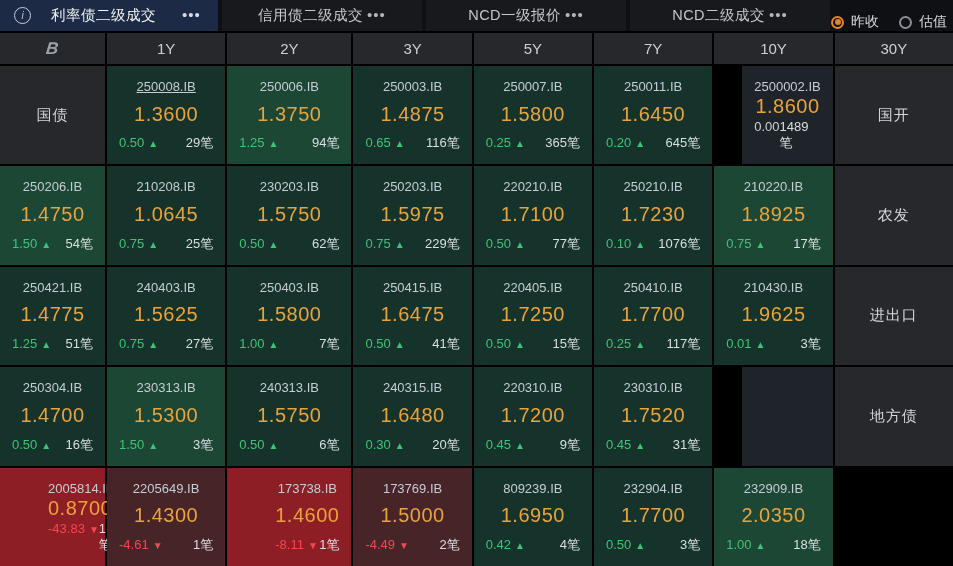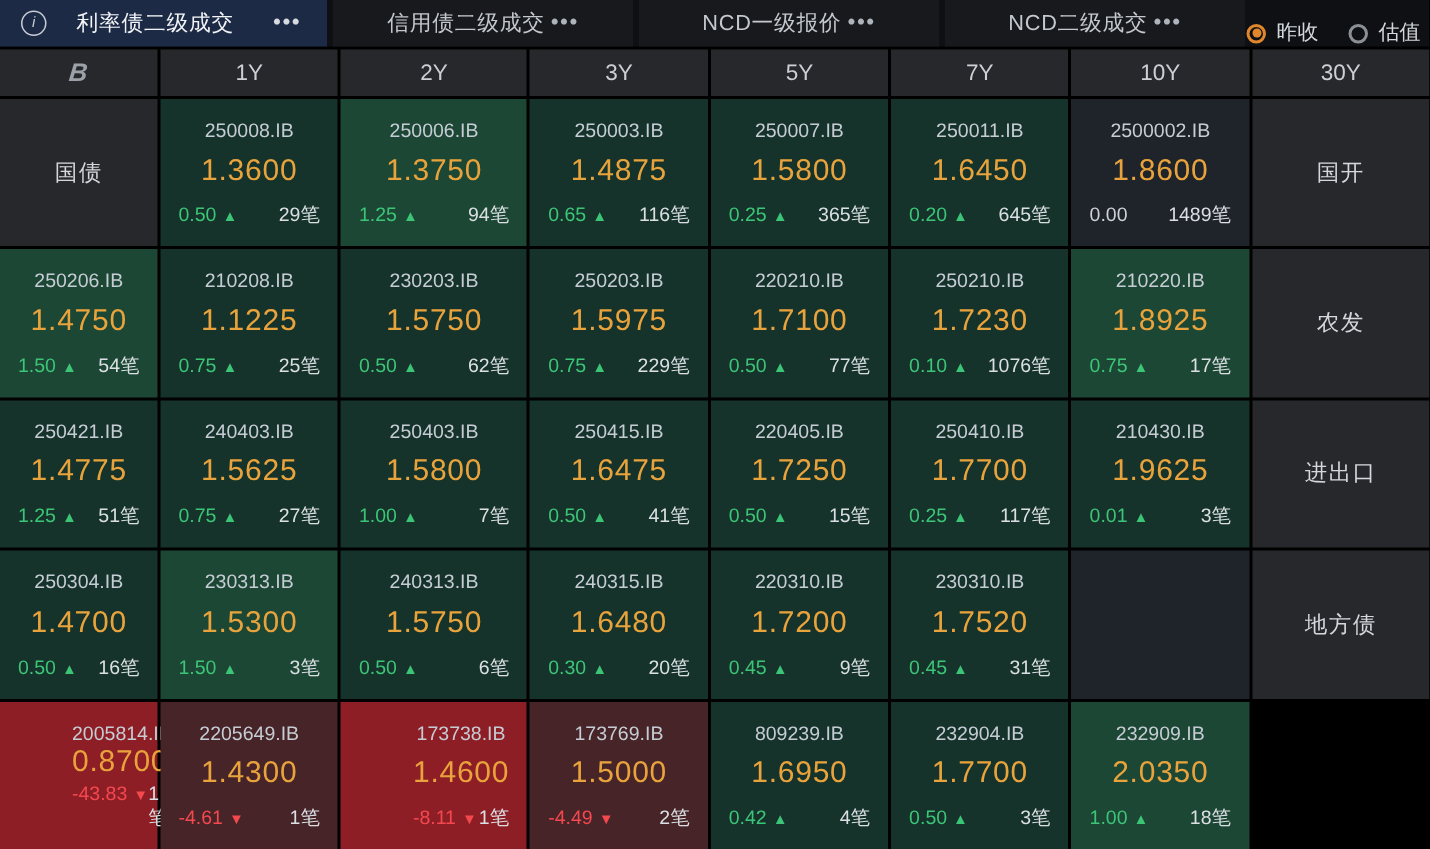--- a/index.html
+++ b/index.html
@@ -24,25 +24,25 @@
   
   .table{display:grid;grid-template-columns:105px repeat(7,1fr);grid-template-rows:31px repeat(5,1fr);
          gap:2px;background:#000;height:533px;}
   .hcell{background:#26282c;color:#ccd0d5;font-size:15px;display:flex;align-items:center;justify-content:center;}
   .corner{background:#26282c;display:flex;align-items:center;justify-content:center;}
   .logo{color:#9ba1a8;font-weight:bold;font-size:17px;font-style:italic;transform:skewX(-6deg);}
   .rlabel{background:#26282c;color:#d4d7db;font-size:15px;display:flex;align-items:center;justify-content:center;letter-spacing:1px;}
   .cell{display:flex;flex-direction:column;justify-content:space-between;padding:13px 12px 12px;cursor:pointer;box-sizing:border-box;}
   .tone-green{background:var(--tone-green,#15332b);}
   .tone-green-bright{background:var(--tone-green-bright,#1c4735);}
-  .tone-flat{background:var(--tone-flat,#1f242b);}
+  .tone-flat{background:var(--tone-flat,#1f242b);margin-left:28px;}
   .tone-red-bright{background:var(--tone-red-bright,#8e1e25);padding-left:48px;}
   .tone-red-dark{background:var(--tone-red-dark,#462428);}
   .code{font-size:13px;color:#c6ccd4;text-align:center;}
-  .code.u{}
+  .code.u{text-decoration:underline;}
   .rate{font-size:20px;color:var(--rate,#e9a33c);text-align:center;letter-spacing:.5px;}
   .bottom{display:flex;justify-content:space-between;align-items:baseline;font-size:13px;}
   .chg.up{color:var(--up,#3cc577);}
   .chg.down{color:var(--down,#f4484f);}
   .chg.flat{color:#ced2d6;}
   .arrow{font-size:10px;margin-left:4px;}
   .count{color:#dbdfe3;}
 </style>
 </head>
 <body>
@@ -143,21 +143,21 @@
     <div class="cell tone-green-bright">
       <div class="code">250206.IB</div>
       <div class="rate">1.4750</div>
       <div class="bottom">
         <span class="chg up"><span>1.50</span><span class="arrow">▲</span></span>
         <span class="count">54笔</span>
       </div>
     </div>
     <div class="cell tone-green">
       <div class="code">210208.IB</div>
-      <div class="rate">1.1225</div>
+      <div class="rate">1.0645</div>
       <div class="bottom">
         <span class="chg up"><span>0.75</span><span class="arrow">▲</span></span>
         <span class="count">25笔</span>
       </div>
     </div>
     <div class="cell tone-green">
       <div class="code">230203.IB</div>
       <div class="rate">1.5750</div>
       <div class="bottom">
         <span class="chg up"><span>0.50</span><span class="arrow">▲</span></span>

